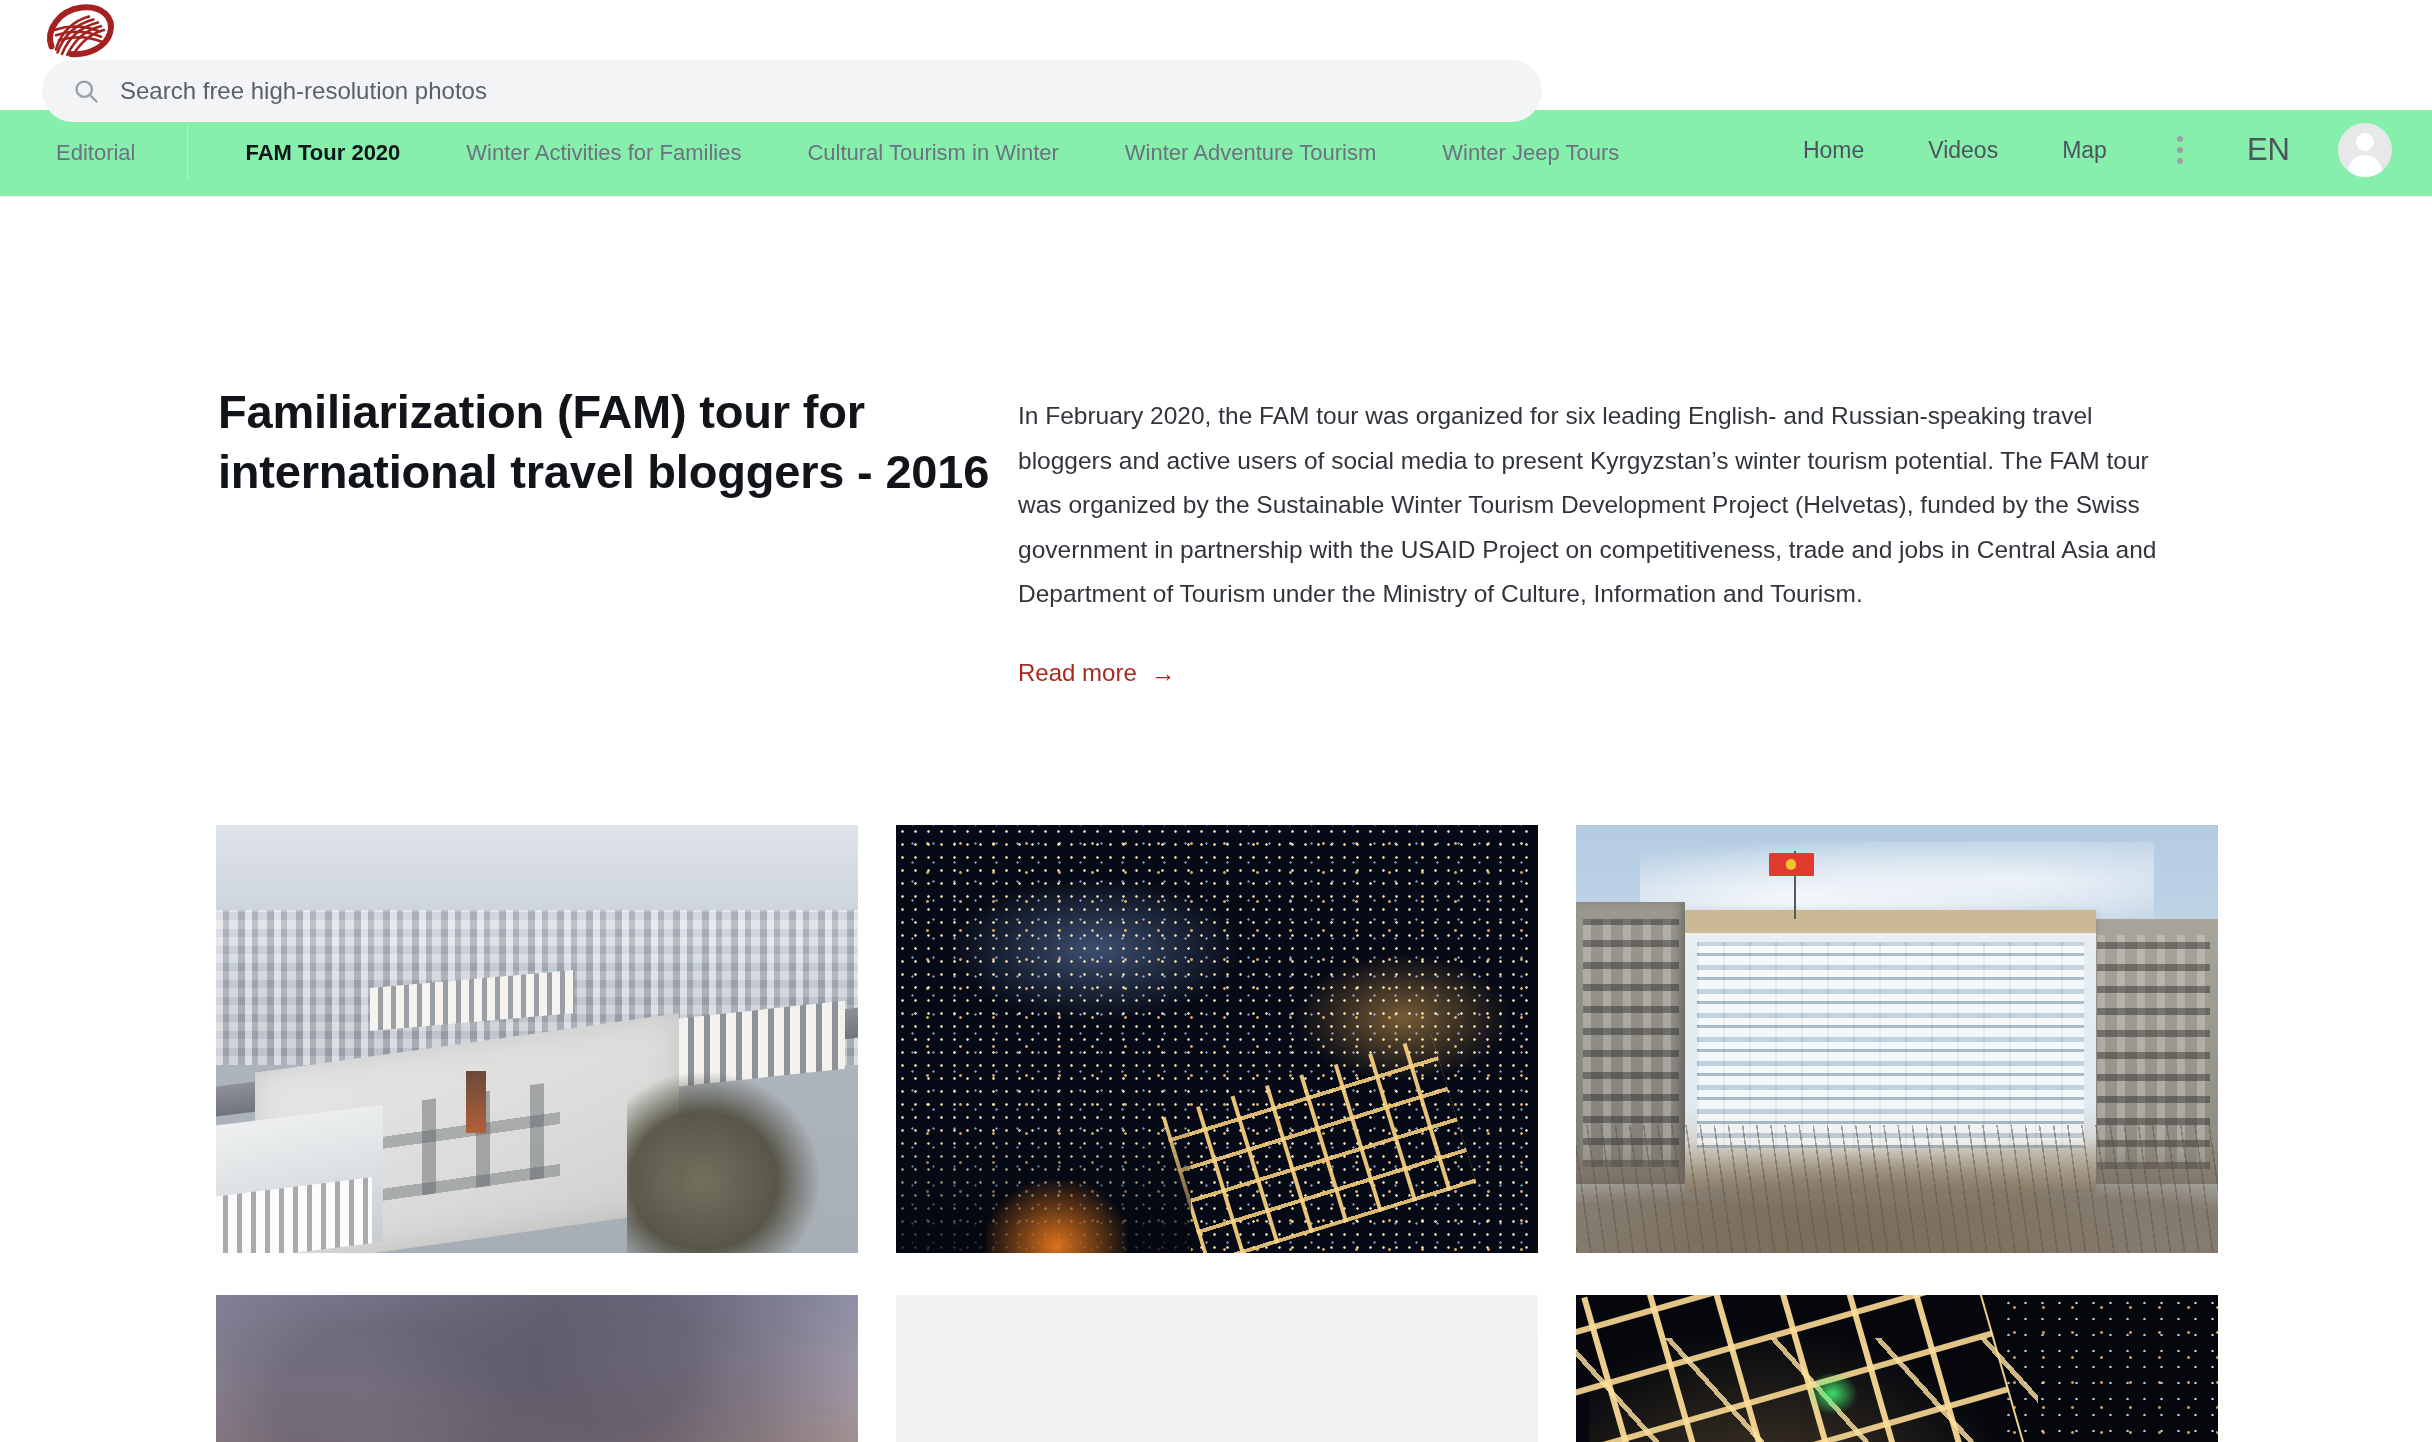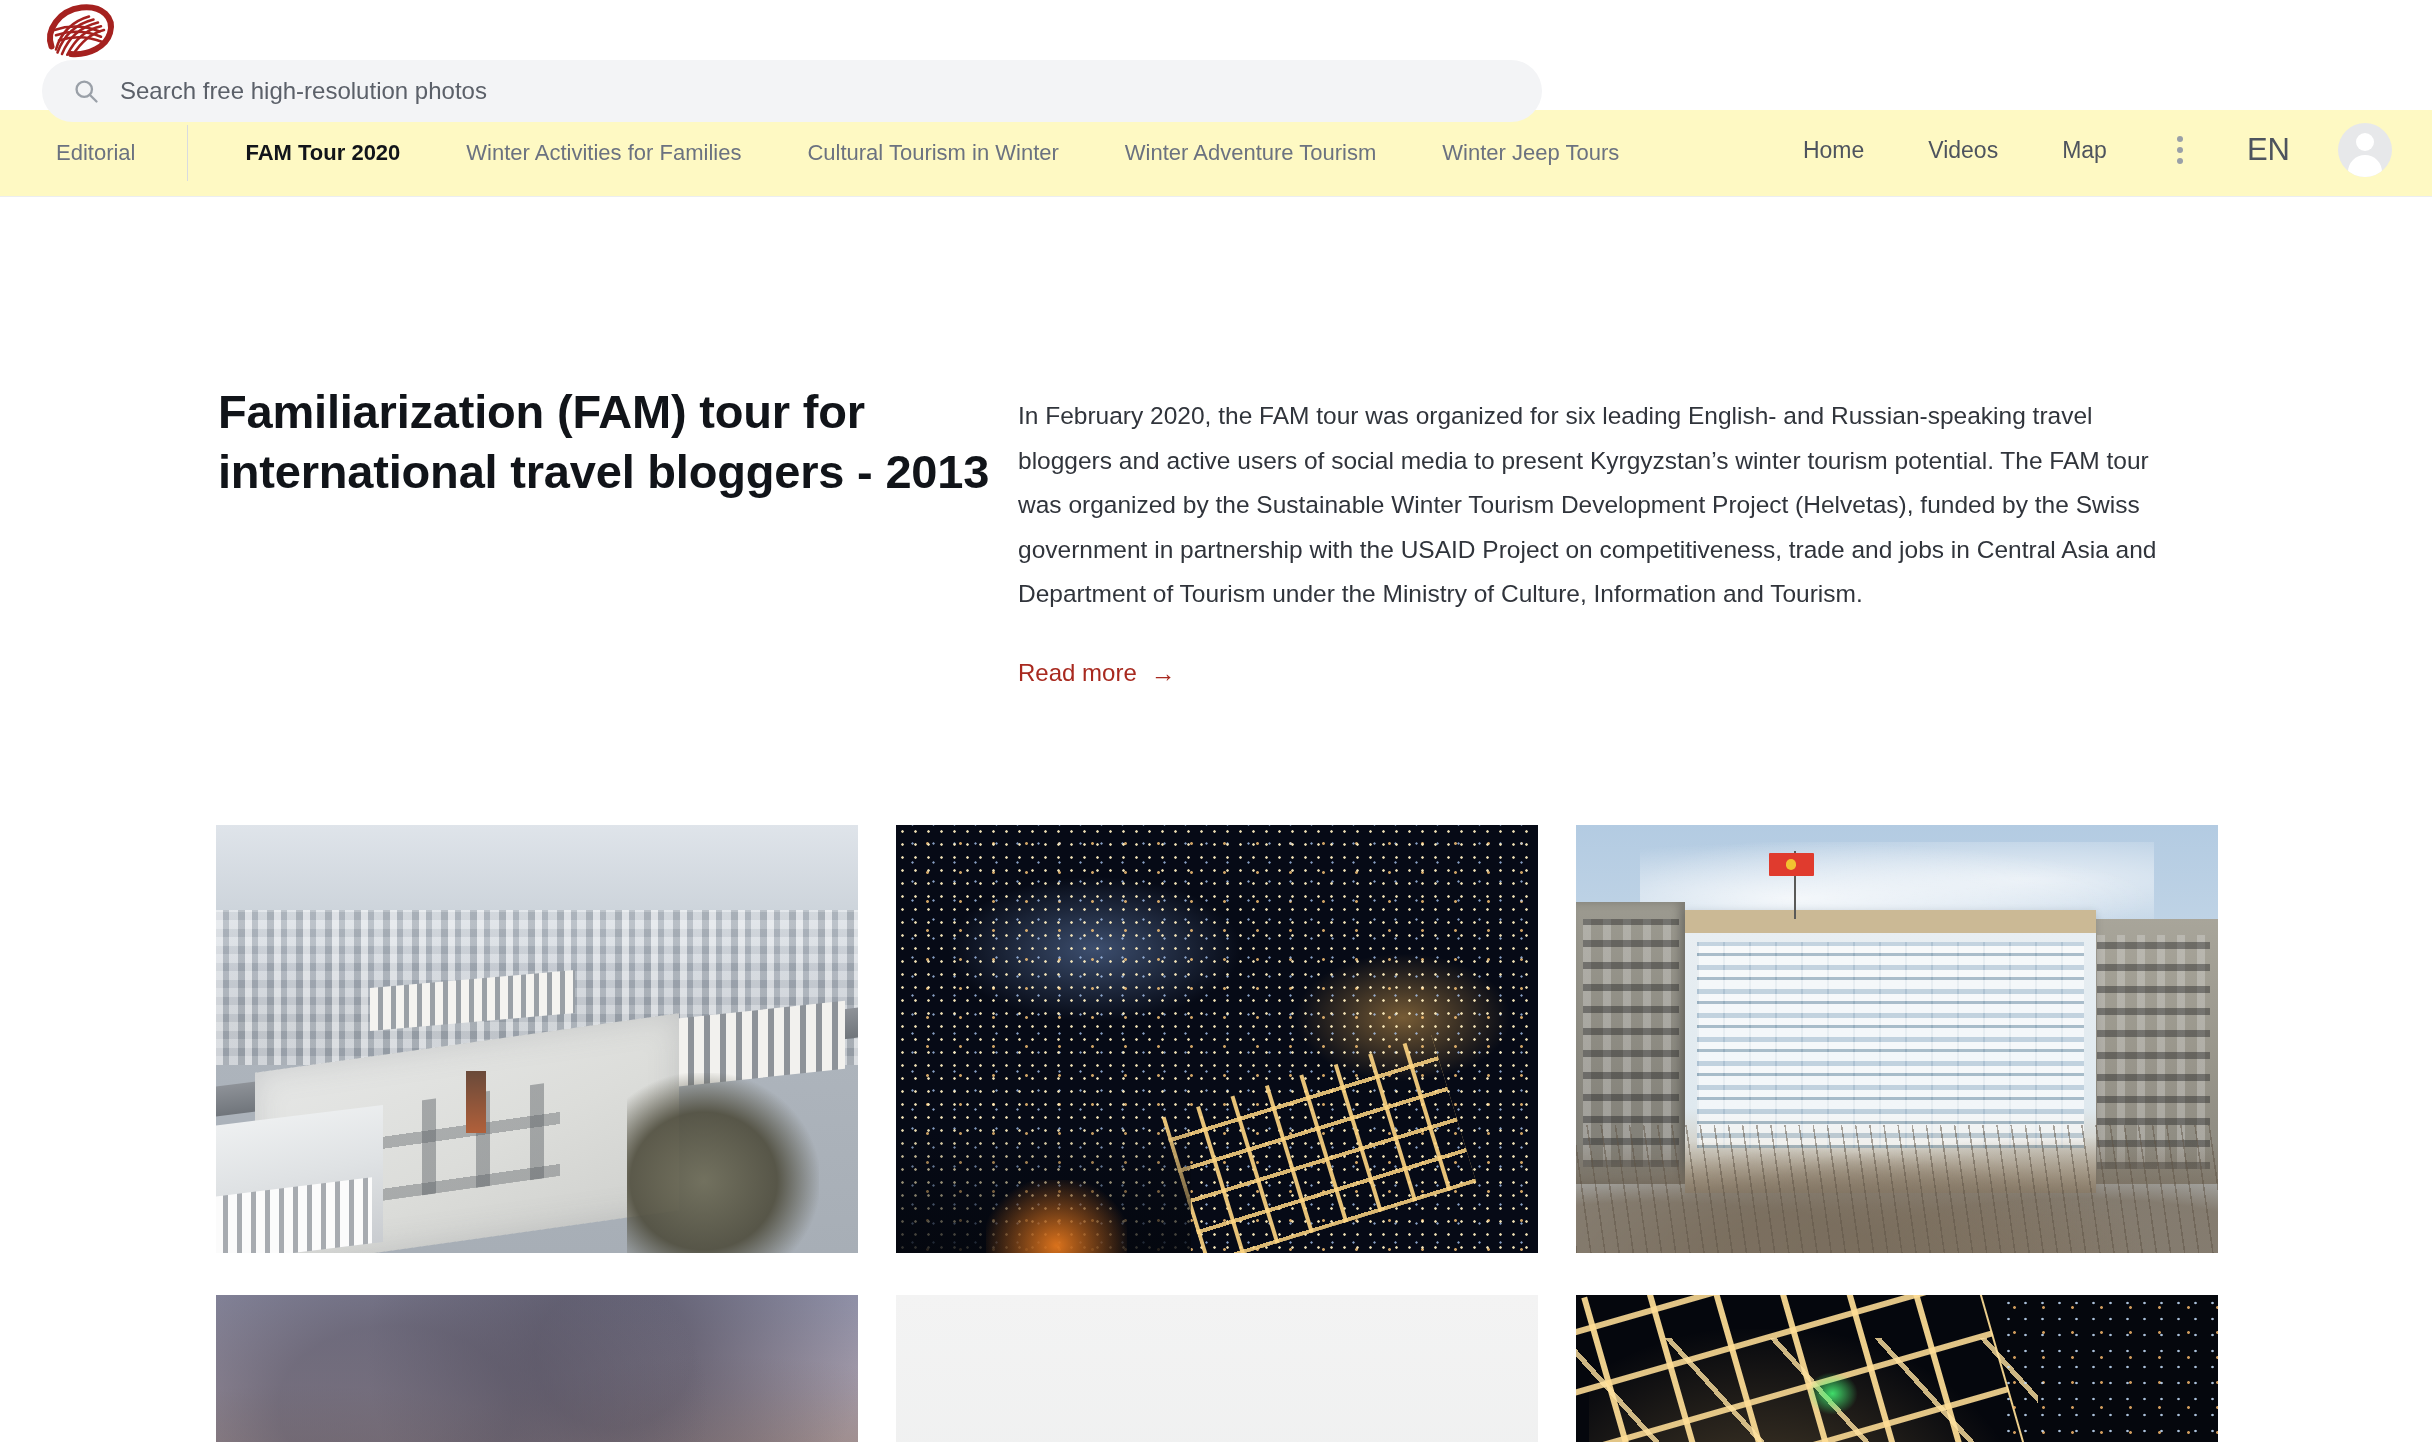--- a/index.html
+++ b/index.html
@@ -112,21 +112,21 @@
     background: #ffffff; left: 10px; top: 32px;
   }
 
   
   .subnav {
     height: 87px;
     display: flex;
     align-items: center;
     padding: 0 0 0 56px;
     border-bottom: 1px solid #eceef0;
-    background: #fef9c3;
+    background: #86efac;
   }
   .subnav-label {
     font-size: 22px;
     color: #6b7280;
     padding-right: 52px;
     white-space: nowrap;
     cursor: pointer;
   }
   .subnav-divider {
     width: 1px;
@@ -465,21 +465,21 @@
     <a class="tab" href="#">Winter Activities for Families</a>
     <a class="tab" href="#">Cultural Tourism in Winter</a>
     <a class="tab" href="#">Winter Adventure Tourism</a>
     <a class="tab" href="#">Winter Jeep Tours</a>
   </div>
 </nav>
 
 <main class="content">
 
   <section class="intro">
-    <h1 class="intro-title">Familiarization (FAM) tour for international travel bloggers - 2013</h1>
+    <h1 class="intro-title">Familiarization (FAM) tour for international travel bloggers - 2016</h1>
     <div class="intro-body">
       <p class="intro-paragraph">In February 2020, the FAM tour was organized for six leading English- and Russian-speaking travel bloggers and active users of social media to present Kyrgyzstan’s winter tourism potential. The FAM tour was organized by the Sustainable Winter Tourism Development Project (Helvetas), funded by the Swiss government in partnership with the USAID Project on competitiveness, trade and jobs in Central Asia and Department of Tourism under the Ministry of Culture, Information and Tourism.</p>
       <a class="read-more" href="#">
         <span>Read more</span>
         <span class="arrow">→</span>
       </a>
     </div>
   </section>
 
   <section class="photo-grid">

